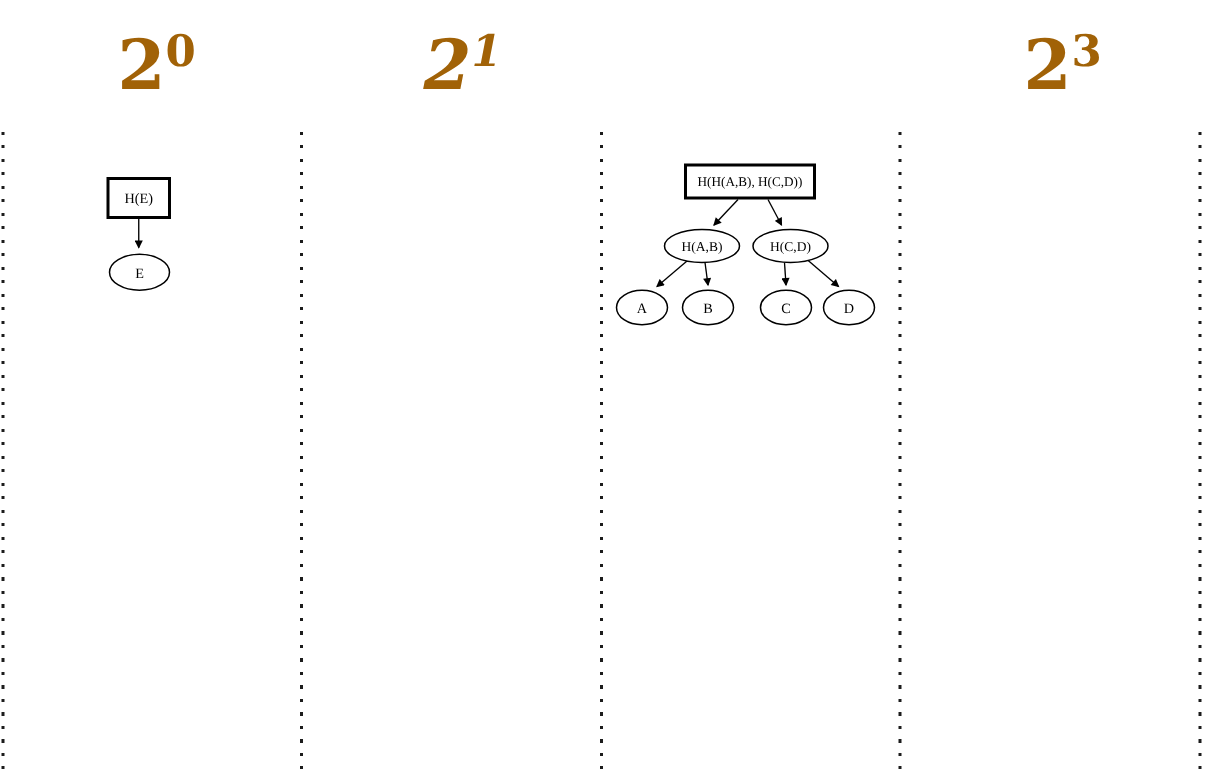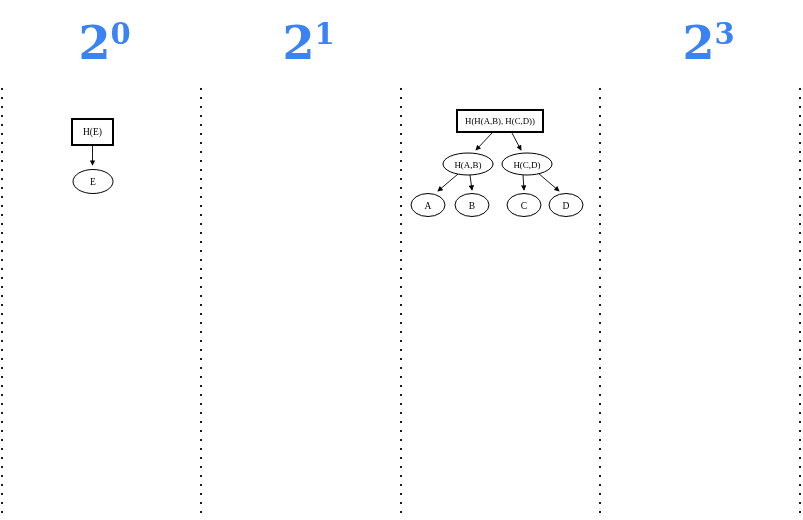--- a/index.html
+++ b/index.html
@@ -10,21 +10,21 @@
     overflow:hidden;
     font-family:"Liberation Serif", serif;
   }
   .col-header{
     position:absolute;
     top:14px;
     width:200px;
     text-align:center;
     font-family:"DejaVu Serif", serif;
     font-weight:700;
-    color:#3b82f6;
+    color:#a16207;
     font-size:46px;
     line-height:58px;
     letter-spacing:-1px;
   }
   .col-header .exp{
     font-size:29px;
     position:relative;
     top:-15px;
     margin-left:1px;
   }
@@ -50,21 +50,21 @@
   .lbl-sm{font-size:9.5px;}
   .lbl-xs{font-size:8.8px;}
   .lbl-mid{font-size:9px;}
 </style>
 </head>
 <body>
 
 <div class="canvas">
 
   <div class="col-header" style="left:4px;"><span>2</span><span class="exp">0</span></div>
-  <div class="col-header" style="left:208px;"><span>2</span><span class="exp">1</span></div>
+  <div class="col-header" style="left:208px;font-style:italic;"><span>2</span><span class="exp">1</span></div>
   <div class="col-header" style="left:608px;"><span>2</span><span class="exp">3</span></div>
 
   <div class="vdots" style="left:1px;"></div>
   <div class="vdots" style="left:200px;"></div>
   <div class="vdots" style="left:400px;"></div>
   <div class="vdots" style="left:599px;"></div>
   <div class="vdots" style="left:799px;"></div>
 
   <svg class="tree" style="left:55px;top:105px;" width="80" height="95" viewBox="0 0 80 95">
     <defs>

